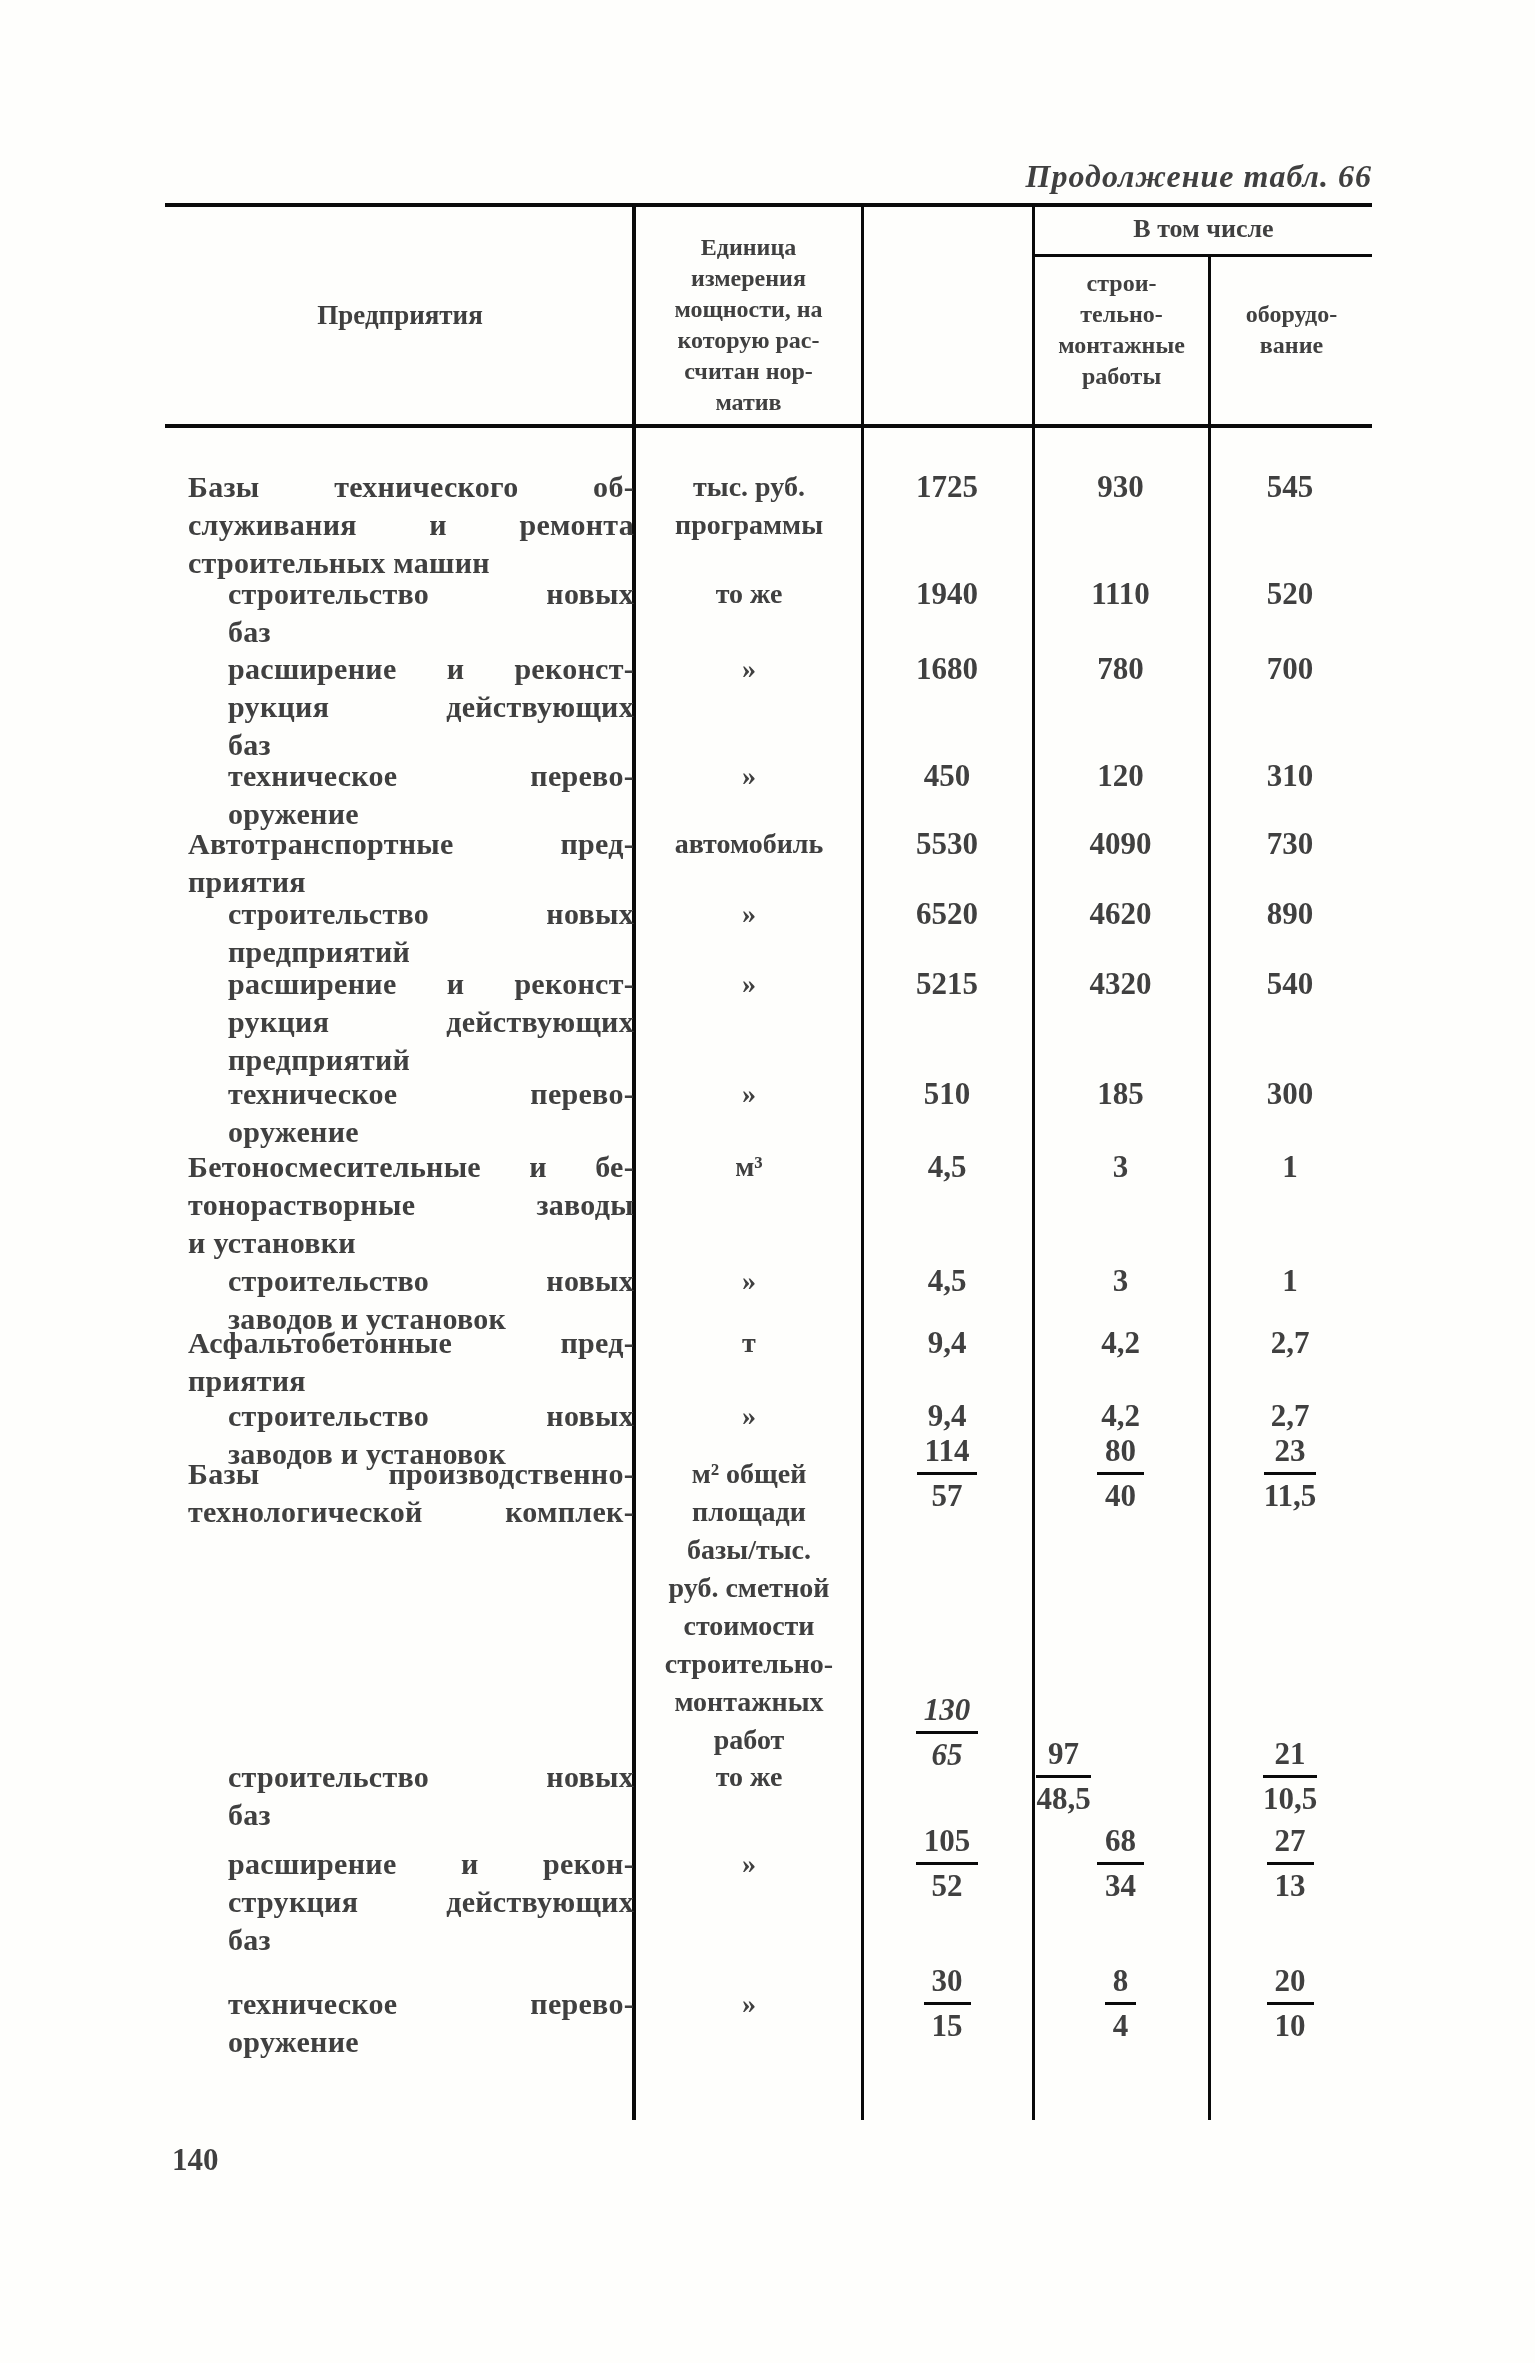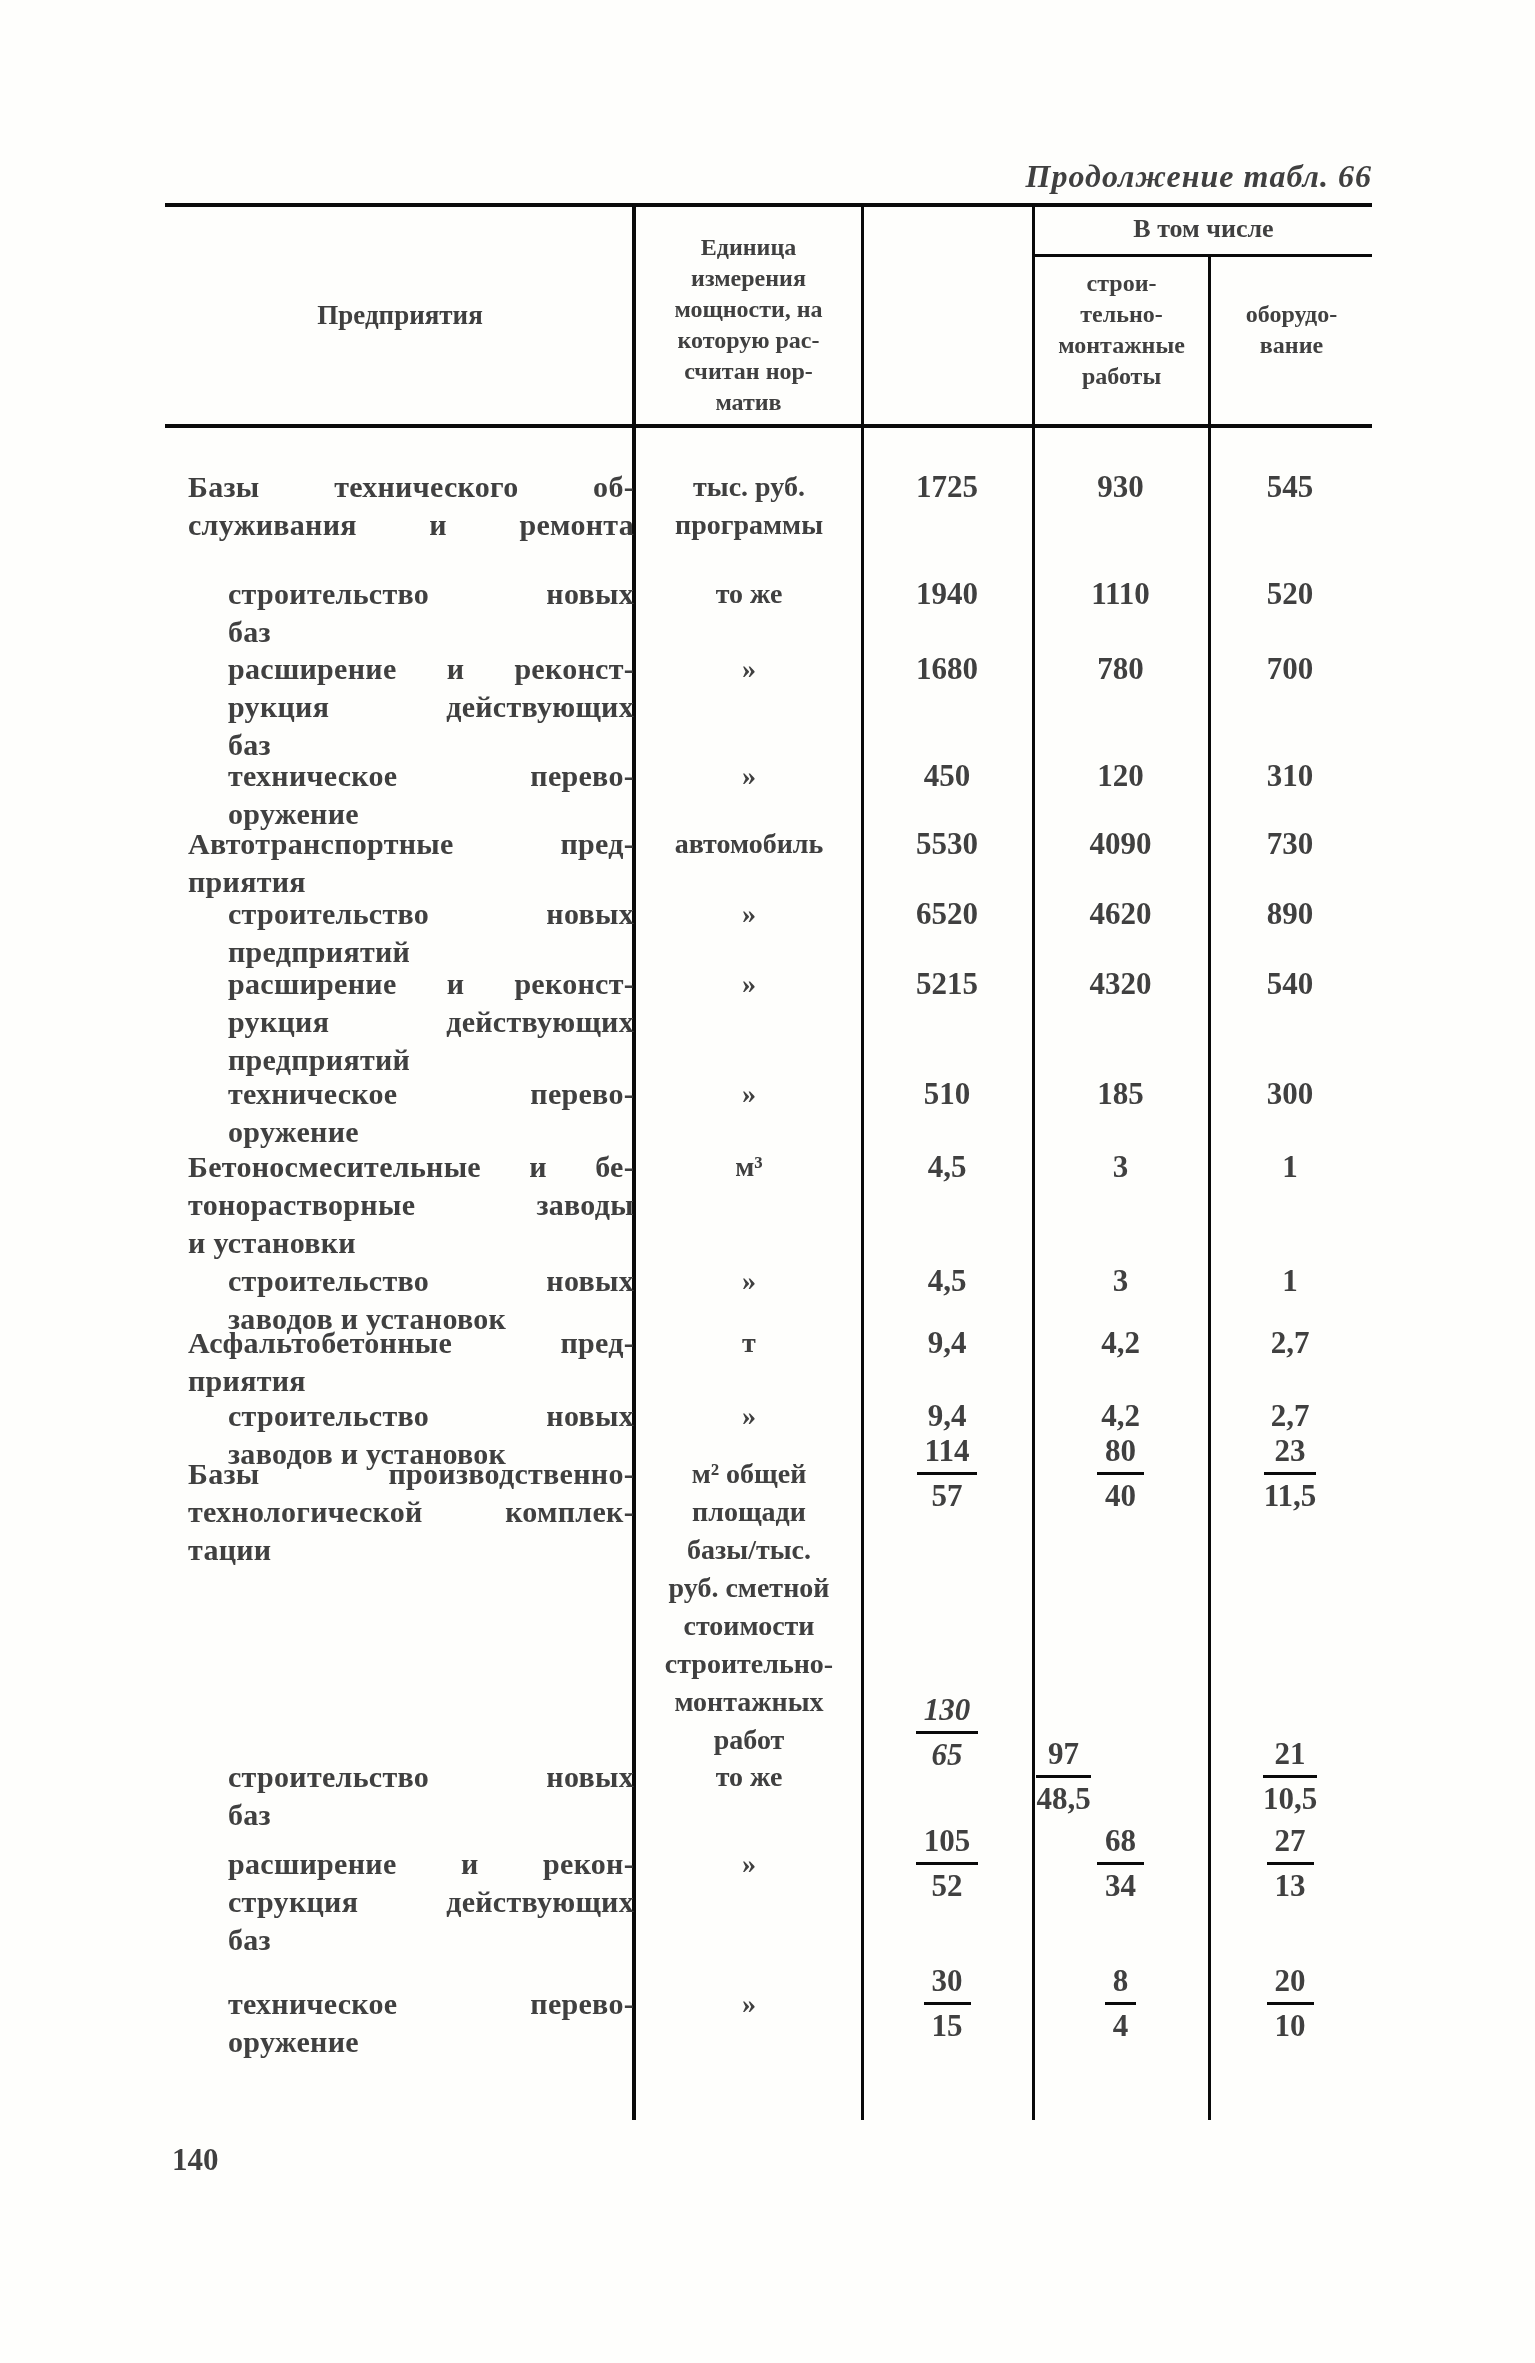--- a/index.html
+++ b/index.html
@@ -93,20 +93,21 @@
         <div class="jline">
           <span>Базы</span>
           <span>технического</span>
           <span>об-</span>
         </div>
         <div class="jline">
           <span>служивания</span>
           <span>и</span>
           <span>ремонта</span>
         </div>
+        <div>строительных машин</div>
       </div>
       <div class="unit-cell" style="left: 638px; top: 468px; width: 222px;">
         <div>тыс. руб.</div>
         <div>программы</div>
       </div>
       <div class="val-cell" style="left: 864px; top: 468px; width: 166px;">1725</div>
       <div class="val-cell" style="left: 1035px; top: 468px; width: 171px;">930</div>
       <div class="val-cell" style="left: 1211px; top: 468px; width: 158px;">545</div>
       <div class="row-name" style="left: 228px; top: 575px; width: 406px;">
         <div class="jline">
@@ -268,21 +269,20 @@
       <div class="val-cell" style="left: 1211px; top: 1397px; width: 158px;">2,7</div>
       <div class="row-name" style="left: 188px; top: 1455px; width: 446px;">
         <div class="jline">
           <span>Базы</span>
           <span>производственно-</span>
         </div>
         <div class="jline">
           <span>технологической</span>
           <span>комплек-</span>
         </div>
-        <div>тации</div>
       </div>
       <div class="unit-cell" style="left: 638px; top: 1455px; width: 222px;">
         <div>м² общей</div>
         <div>площади</div>
         <div>базы/тыс.</div>
         <div>руб. сметной</div>
         <div>стоимости</div>
         <div>строительно-</div>
         <div>монтажных</div>
         <div>работ</div>

